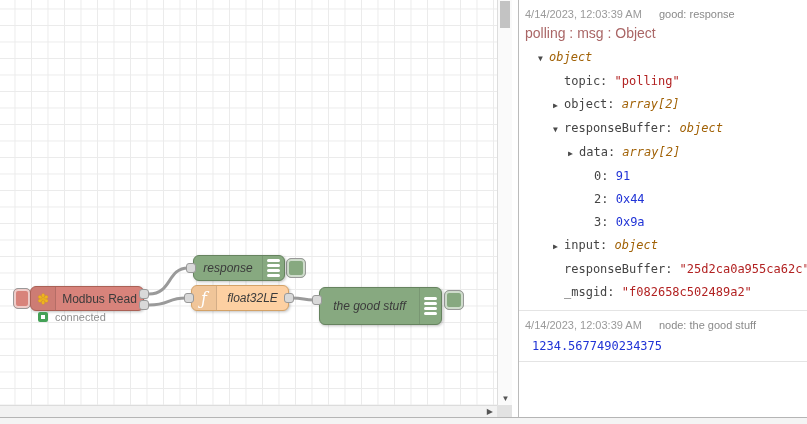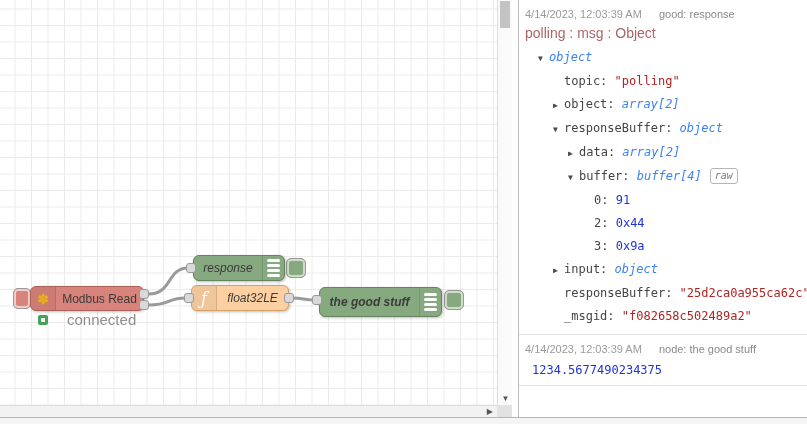--- a/index.html
+++ b/index.html
@@ -21,21 +21,21 @@
     position:absolute; z-index:3; border-radius:6px; border:1px solid;
     display:flex; align-items:center; box-shadow:1px 1px 3px rgba(0,0,0,0.25);
     font-size:12px; color:#3b3b3b;
   }
   .node-label { flex:1; text-align:center; white-space:nowrap; }
   .italic { font-style:italic; }
 
   .node-modbus { left:30px; top:286px; width:114px; height:25px; background:#d8837b; border-color:#aa6156; }
   .node-response { left:193px; top:255px; width:92px; height:26px; background:#87a980; border-color:#66835f; }
   .node-func { left:191px; top:285px; width:98px; height:26px; background:#fdd0a2; border-color:#d3a268; }
-  .node-good { left:319px; top:287px; width:123px; height:30px; background:#87a980; border-color:#66835f;font-weight:bold; }
+  .node-good { left:319px; top:287px; width:123px; height:38px; background:#87a980; border-color:#66835f; }
 
   .icon-area {
     width:25px; align-self:stretch; display:flex; align-items:center; justify-content:center;
     background:rgba(0,0,0,0.05); border-right:1px solid rgba(0,0,0,0.12);
     border-radius:5px 0 0 5px;
   }
   .modbus-glyph { color:#eeb41f; font-size:14px; text-shadow:0 0 1px #c98f12; }
   .func-glyph { color:#fff; font-size:16px; font-family:"DejaVu Serif", serif; font-style:italic; }
 
   .debug-bars {
@@ -53,21 +53,21 @@
   .btn-response { left:286px; top:258px; width:20px; height:20px; background:#87a980; }
   .btn-good { left:444px; top:290px; width:20px; height:20px; background:#87a980; }
 
   .port {
     position:absolute; z-index:4; width:10px; height:10px; border-radius:3px;
     background:#d9d9d9; border:1px solid #999;
   }
 
   .status { position:absolute; left:38px; top:311px; z-index:3; display:flex; align-items:center; }
   .status-ring { display:inline-block; width:10px; height:10px; border:3px solid #44a157; border-radius:2px; background:#fff; }
-  .status-text { margin-left:19px; font-size:15px; color:#8f8f8f; }
+  .status-text { margin-left:7px; font-size:11px; color:#8f8f8f; }
 
   
   .vscroll { position:absolute; left:497px; top:0; width:15px; height:405px; background:#fafafa; border-left:1px solid #ddd; z-index:5; }
   .vscroll-thumb { position:absolute; left:2px; top:1px; width:10px; height:27px; background:#c3c3c3; }
   .vscroll-arrow { position:absolute; left:0; bottom:2px; width:15px; text-align:center; font-size:8px; color:#555; }
   .hscroll { position:absolute; left:0; top:405px; width:497px; height:12px; background:#f2f2f2; border-top:1px solid #dcdcdc; z-index:5; }
   .hscroll-arrow { position:absolute; right:4px; top:1px; font-size:8px; color:#555; }
   .scroll-corner { position:absolute; left:497px; top:405px; width:15px; height:12px; background:#e2e2e2; z-index:5; }
   .gutter { position:absolute; left:512px; top:0; width:7px; height:417px; background:#fff; border-right:1px solid #bbb; z-index:5; }
   .footer-strip { position:absolute; left:0; top:417px; width:807px; height:7px; background:#f4f4f4; border-top:1px solid #b5b5b5; z-index:6; }
@@ -75,21 +75,21 @@
   
   .sidebar { position:absolute; left:519px; top:0; width:288px; height:417px; background:#fff; overflow:hidden; z-index:4; }
   .msg { padding:8px 0 6px 6px; border-bottom:1px solid #e4e4e4; }
   .msg-hdr { font-size:11px; color:#9a9a9a; margin-bottom:5px; }
   .msg-hdr .src { margin-left:14px; color:#8a8a8a; }
   .msg-meta { font-size:14px; color:#a66; margin-bottom:5px; }
   .tree { font-family:"DejaVu Sans Mono", monospace; font-size:12px; color:#444; }
   .trow { line-height:23px; white-space:pre; }
   .arrow { display:inline-block; width:11px; font-size:8px; color:#4a4a4a; }
   .tkey { color:#444; }
-  .v-type { font-style:italic; color:#3b82f6; }
+  .v-type { font-style:italic; color:#a16207; }
   .v-string { color:#b22222; }
   .v-number { color:#2033d6; }
   .raw-badge {
     margin-left:8px; border:1px solid #b5b5b5; border-radius:3px; padding:0 4px;
     font-size:10px; font-style:italic; color:#777; background:#fff;
     display:inline-block; line-height:14px; vertical-align:1px;
   }
   .payload-number { font-family:"DejaVu Sans Mono", monospace; font-size:12px; color:#2033d6; padding:3px 0 2px 7px; }
 </style>
 </head>
@@ -169,21 +169,20 @@
         <span class="ts">4/14/2023, 12:03:39 AM</span>
         <span class="src">good: response</span>
       </div>
       <div class="msg-meta">polling : msg : Object</div>
       <div class="tree">
           <div class="trow" style="padding-left: 13px;"><span class="arrow">▼</span><span class="v-type">object</span></div>
           <div class="trow" style="padding-left: 28px;"><span class="arrow"></span><span class="tkey">topic: </span><span class="v-string">"polling"</span></div>
           <div class="trow" style="padding-left: 28px;"><span class="arrow">▶</span><span class="tkey">object: </span><span class="v-type">array[2]</span></div>
           <div class="trow" style="padding-left: 28px;"><span class="arrow">▼</span><span class="tkey">responseBuffer: </span><span class="v-type">object</span></div>
           <div class="trow" style="padding-left: 43px;"><span class="arrow">▶</span><span class="tkey">data: </span><span class="v-type">array[2]</span></div>
-          <div class="trow" style="padding-left: 43px;"><span class="arrow">▼</span><span class="tkey">buffer: </span><span class="v-type">buffer[4]</span><span class="raw-badge">raw</span></div>
           <div class="trow" style="padding-left: 58px;"><span class="arrow"></span><span class="tkey">0: </span><span class="v-number">91</span></div>
           <div class="trow" style="padding-left: 58px;"><span class="arrow"></span><span class="tkey">2: </span><span class="v-number">0x44</span></div>
           <div class="trow" style="padding-left: 58px;"><span class="arrow"></span><span class="tkey">3: </span><span class="v-number">0x9a</span></div>
           <div class="trow" style="padding-left: 28px;"><span class="arrow">▶</span><span class="tkey">input: </span><span class="v-type">object</span></div>
           <div class="trow" style="padding-left: 28px;"><span class="arrow"></span><span class="tkey">responseBuffer: </span><span class="v-string">"25d2ca0a955ca62c"</span></div>
           <div class="trow" style="padding-left: 28px;"><span class="arrow"></span><span class="tkey">_msgid: </span><span class="v-string">"f082658c502489a2"</span></div>
         </div>
     </div>
 
     <div class="msg">

